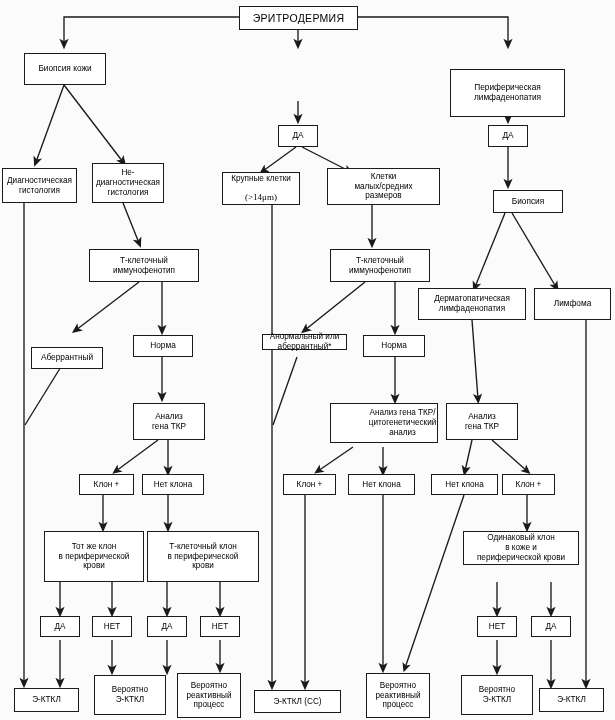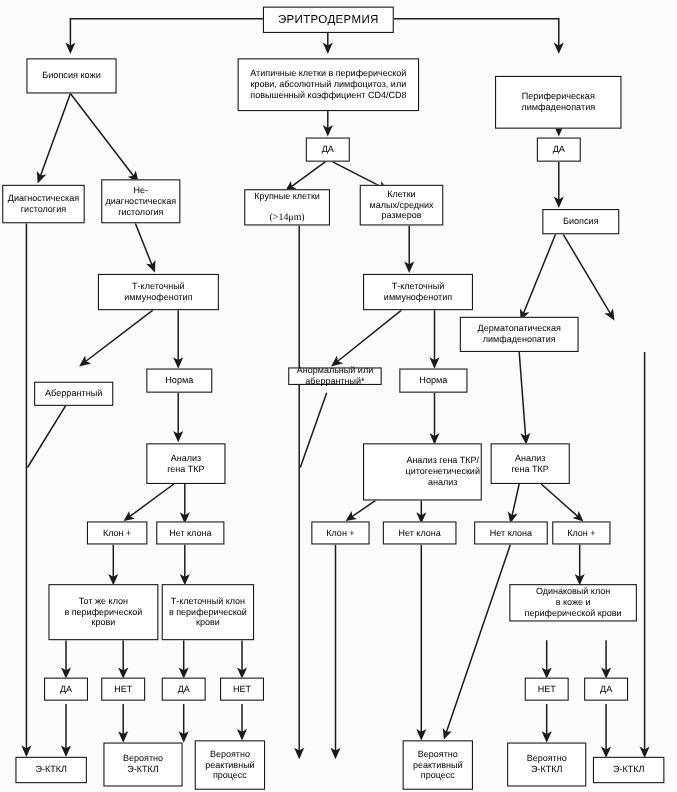--- a/index.html
+++ b/index.html
@@ -153,25 +153,20 @@
   </svg>
 
   <div class="node" style="left:24px; top:53px; width:82px; height:32px;">
     <span class="lbl">Биопсия кожи</span>
   </div>
 
   <div class="node title" style="left:239px; top:6px; width:119px; height:24px;">
     <span class="lbl">ЭРИТРОДЕРМИЯ</span>
   </div>
 
-  <div class="node small" style="left:216px; top:53px; width:165px; height:48px;">
-    <span class="lbl">Атипичные клетки в периферической
-крови, абсолютный лимфоцитоз, или
-повышенный коэффициент CD4/CD8</span>
-  </div>
 
   <div class="node" style="left:450px; top:53px; width:115px; height:48px;margin-top:16px;">
     <span class="lbl">Периферическая
 лимфаденопатия</span>
   </div>
 
   <div class="node" style="left:278px; top:125px; width:40px; height:22px;">
     <span class="lbl">ДА</span>
   </div>
 
@@ -188,21 +183,21 @@
     <span class="lbl">Не-
 диагностическая
 гистология</span>
   </div>
 
   <div class="node small" style="left:222px; top:172px; width:78px; height:33px; flex-direction:column; gap:2px;justify-content:space-between;">
     <span class="lbl">Крупные клетки</span>
     <span class="lbl serifnum">(&gt;14μm)</span>
   </div>
 
-  <div class="node small" style="left:327px; top:168px; width:76px; height:37px;">
+  <div class="node small" style="left:327px; top:168px; width:113px; height:37px;">
     <span class="lbl">Клетки
 малых/средних
 размеров</span>
   </div>
 
   <div class="node" style="left:473px; top:190px; width:70px; height:23px;margin-left:20px;">
     <span class="lbl">Биопсия</span>
   </div>
 
   <div class="node small" style="left:89px; top:249px; width:110px; height:33px;">
@@ -213,20 +208,23 @@
   <div class="node small" style="left:330px; top:249px; width:100px; height:33px;">
     <span class="lbl">Т-клеточный
 иммунофенотип</span>
   </div>
 
   <div class="node small" style="left:418px; top:288px; width:108px; height:32px;">
     <span class="lbl">Дерматопатическая
 лимфаденопатия</span>
   </div>
 
+  <div class="node" style="left:534px; top:288px; width:77px; height:32px;">
+    <span class="lbl">Лимфома</span>
+  </div>
 
   <div class="node" style="left:31px; top:335px; width:72px; height:22px;margin-top:12px;">
     <span class="lbl">Аберрантный</span>
   </div>
 
   <div class="node" style="left:133px; top:335px; width:60px; height:22px;">
     <span class="lbl">Норма</span>
   </div>
 
   <div class="node small" style="left:262px; top:334px; width:85px; height:16px;">
@@ -236,21 +234,21 @@
 
   <div class="node" style="left:363px; top:335px; width:62px; height:22px;">
     <span class="lbl">Норма</span>
   </div>
 
   <div class="node small" style="left:133px; top:403px; width:72px; height:37px;">
     <span class="lbl">Анализ
 гена ТКР</span>
   </div>
 
-  <div class="node small" style="left:330px; top:403px; width:108px; height:52px;padding-left:39px;">
+  <div class="node small" style="left:330px; top:403px; width:108px; height:40px;padding-left:39px;">
     <span class="lbl">Анализ гена ТКР/
 цитогенетический
 анализ</span>
   </div>
 
   <div class="node small" style="left:446px; top:403px; width:72px; height:37px;">
     <span class="lbl">Анализ
 гена ТКР</span>
   </div>
 
@@ -277,21 +275,21 @@
   <div class="node small" style="left:502px; top:474px; width:53px; height:21px;">
     <span class="lbl">Клон +</span>
   </div>
 
   <div class="node small" style="left:44px; top:531px; width:100px; height:51px;">
     <span class="lbl">Тот же клон
 в периферической
 крови</span>
   </div>
 
-  <div class="node small" style="left:147px; top:531px; width:84px; height:51px;">
+  <div class="node small" style="left:147px; top:531px; width:112px; height:51px;">
     <span class="lbl">Т-клеточный клон
 в периферической
 крови</span>
   </div>
 
   <div class="node small" style="left:463px; top:531px; width:116px; height:34px;">
     <span class="lbl">Одинаковый клон
 в коже и
 периферической крови</span>
   </div>
@@ -328,20 +326,23 @@
     <span class="lbl">Вероятно
 Э-КТКЛ</span>
   </div>
 
   <div class="node small" style="left:177px; top:673px; width:64px; height:45px;">
     <span class="lbl">Вероятно
 реактивный
 процесс</span>
   </div>
 
+  <div class="node small" style="left:254px; top:690px; width:87px; height:23px;">
+    <span class="lbl">Э-КТКЛ (СС)</span>
+  </div>
 
   <div class="node small" style="left:366px; top:673px; width:64px; height:45px;">
     <span class="lbl">Вероятно
 реактивный
 процесс</span>
   </div>
 
   <div class="node small" style="left:461px; top:675px; width:72px; height:40px;">
     <span class="lbl">Вероятно
 Э-КТКЛ</span>

